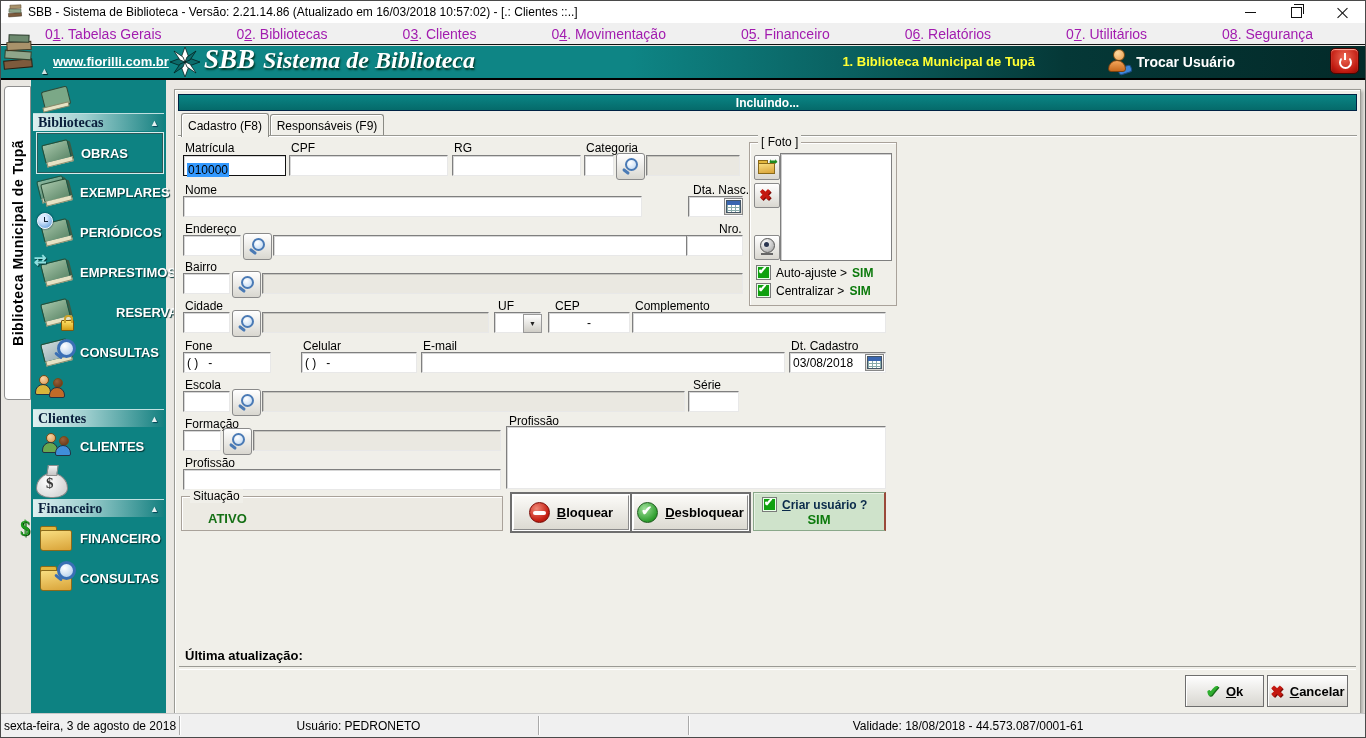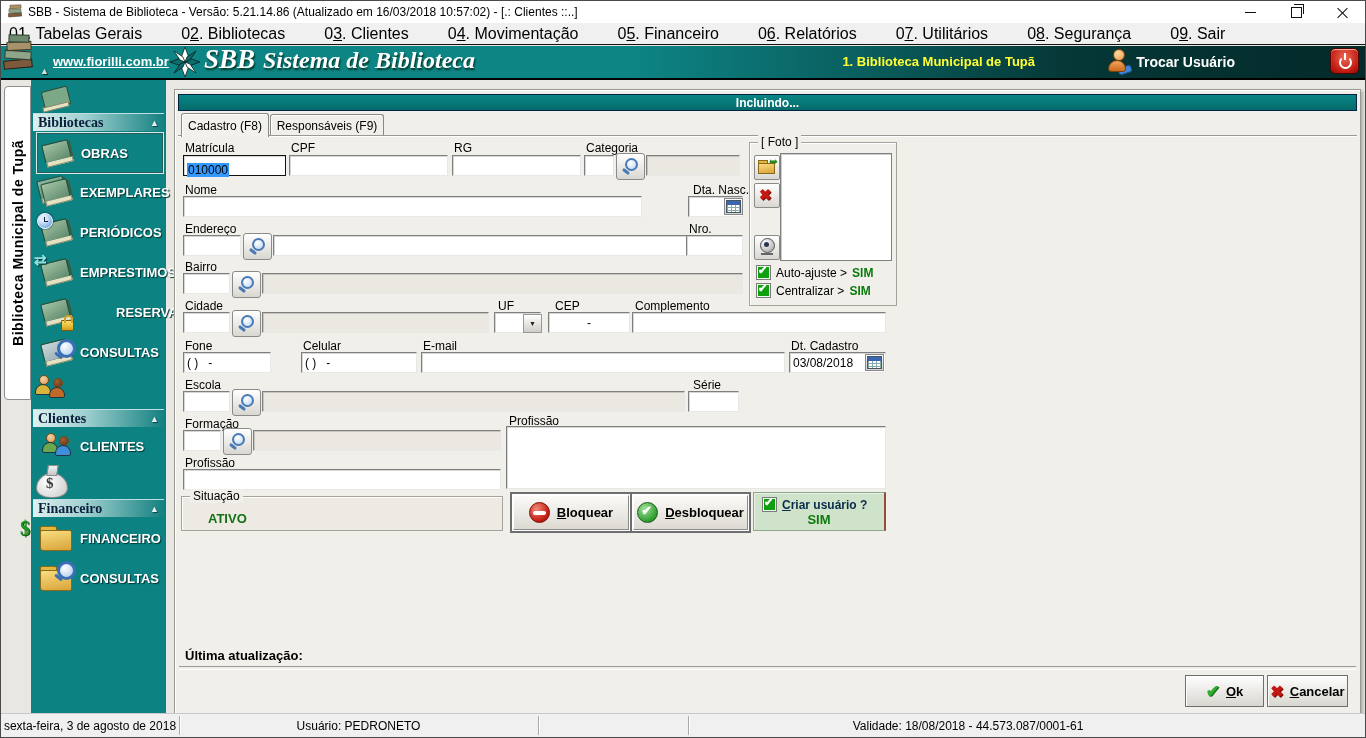--- a/index.html
+++ b/index.html
@@ -14,21 +14,21 @@
   .wbtn{width:46px;height:22px;display:flex;align-items:center;justify-content:center;cursor:pointer;}
   .glyph-min{width:11px;height:1px;background:#111;display:block;}
   .glyph-max{width:9px;height:9px;border:1px solid #111;position:relative;background:#fff;display:block;}
   .glyph-max::before{content:"";position:absolute;left:2px;top:-4px;width:9px;height:9px;border:1px solid #111;border-bottom:none;border-left:none;}
   .glyph-close{position:relative;width:11px;height:11px;display:block;}
   .glyph-close::before,.glyph-close::after{content:"";position:absolute;left:5px;top:-1px;width:1px;height:14px;background:#111;}
   .glyph-close::before{transform:rotate(45deg);}  .glyph-close::after{transform:rotate(-45deg);}
 
   
   #menubar{position:absolute;left:0;top:22px;width:100%;height:22px;background:#f0f0f0;border-bottom:1px solid #111;display:flex;align-items:center;padding-left:8px;box-sizing:border-box;gap:39px;}
-  .menu-item{font-size:16px;color:#000000;white-space:nowrap;cursor:pointer;}
+  .menu-item{font-size:14px;color:#a21caf;white-space:nowrap;cursor:pointer;margin-left:36px;}
   .menu-item u{text-decoration:underline;}
 
   
   #banner{position:absolute;left:0;top:45px;width:100%;height:32px;background:linear-gradient(90deg,#0e8585 0%,#0e8585 46%,#0a6161 62%,#053837 78%,#032a29 100%);border-bottom:2px solid #000;}
   #banner-books{position:absolute;left:0;top:-12px;}
   .tri-up{position:absolute;left:39px;bottom:2px;color:#cfe3e3;font-size:9px;line-height:9px;text-shadow:1px 1px 1px #022;}
   #site-link{position:absolute;left:52px;top:8px;color:#fff;font-weight:bold;font-size:13px;text-decoration:underline;cursor:pointer;}
   #pinwheel{position:absolute;left:168px;top:0px;}
   #app-abbr{position:absolute;left:203px;top:-2px;color:#fff;font:bold italic 27px "Liberation Serif",serif;text-shadow:1px 2px 2px #032;}
   #app-name{position:absolute;left:262px;top:1px;color:#fff;font:bold italic 24px "Liberation Serif",serif;text-shadow:1px 2px 2px #032;}
@@ -175,21 +175,21 @@
 <div id="app">
 
   <div id="titlebar">
     <span class="ticon">
       <svg width="16" height="15" viewBox="0 0 32 30">
         <rect x="3" y="20" width="26" height="7" fill="#7d5a3c" stroke="#3a2a1a" transform="rotate(-4 16 23)"></rect>
         <rect x="4" y="12" width="24" height="7" fill="#8fa58a" stroke="#44543f" transform="rotate(3 16 15)"></rect>
         <rect x="6" y="4" width="22" height="7" fill="#a8926b" stroke="#55442a" transform="rotate(-2 17 7)"></rect>
       </svg>
     </span>
-    <span class="ttext">SBB - Sistema de Biblioteca  -  Versão: 5.21.14.86 (Atualizado em 16/03/2018 10:57:02) - [.: Clientes ::..]</span>
+    <span class="ttext">SBB - Sistema de Biblioteca  -  Versão: 2.21.14.86 (Atualizado em 16/03/2018 10:57:02) - [.: Clientes ::..]</span>
     <div id="wincontrols">
       <span class="wbtn">
           <span class="glyph-min"></span>
         </span>
       <span class="wbtn">
           <span class="glyph-max"></span>
         </span>
       <span class="wbtn">
           <span class="glyph-close"></span>
         </span>
@@ -394,21 +394,21 @@
       <span class="lbl" style="left:10px;top:93px;">Nome</span>
       <input class="inp" style="left: 8px; top: 106px; width: 459px;" value="">
       <span class="lbl" style="left:518px;top:93px;">Dta. Nasc.</span>
       <input class="inp" style="left: 513px; top: 106px; width: 55px;" value="">
       <span class="calbtn" style="left:549px;top:108px;"></span>
 
       <span class="lbl" style="left:10px;top:132px;">Endereço</span>
       <input class="inp" style="left: 8px; top: 145px; width: 58px;" value="">
       <span class="mag" style="left:68px;top:143px;"></span>
       <input class="inp" style="left: 98px; top: 145px; width: 440px;" value="">
-      <span class="lbl" style="left:514px;top:132px;">Nro.</span>
+      <span class="lbl" style="left:544px;top:132px;">Nro.</span>
       <input class="inp" style="left: 511px; top: 145px; width: 57px;" value="">
 
       <span class="lbl" style="left:10px;top:170px;">Bairro</span>
       <input class="inp" style="left: 8px; top: 183px; width: 47px;" value="">
       <span class="mag" style="left:57px;top:181px;"></span>
       <input class="inp ro" style="left: 87px; top: 183px; width: 481px;" readonly="">
 
       <span class="lbl" style="left:10px;top:209px;">Cidade</span>
       <input class="inp" style="left: 8px; top: 222px; width: 47px;" value="">
       <span class="mag" style="left:57px;top:220px;"></span>

